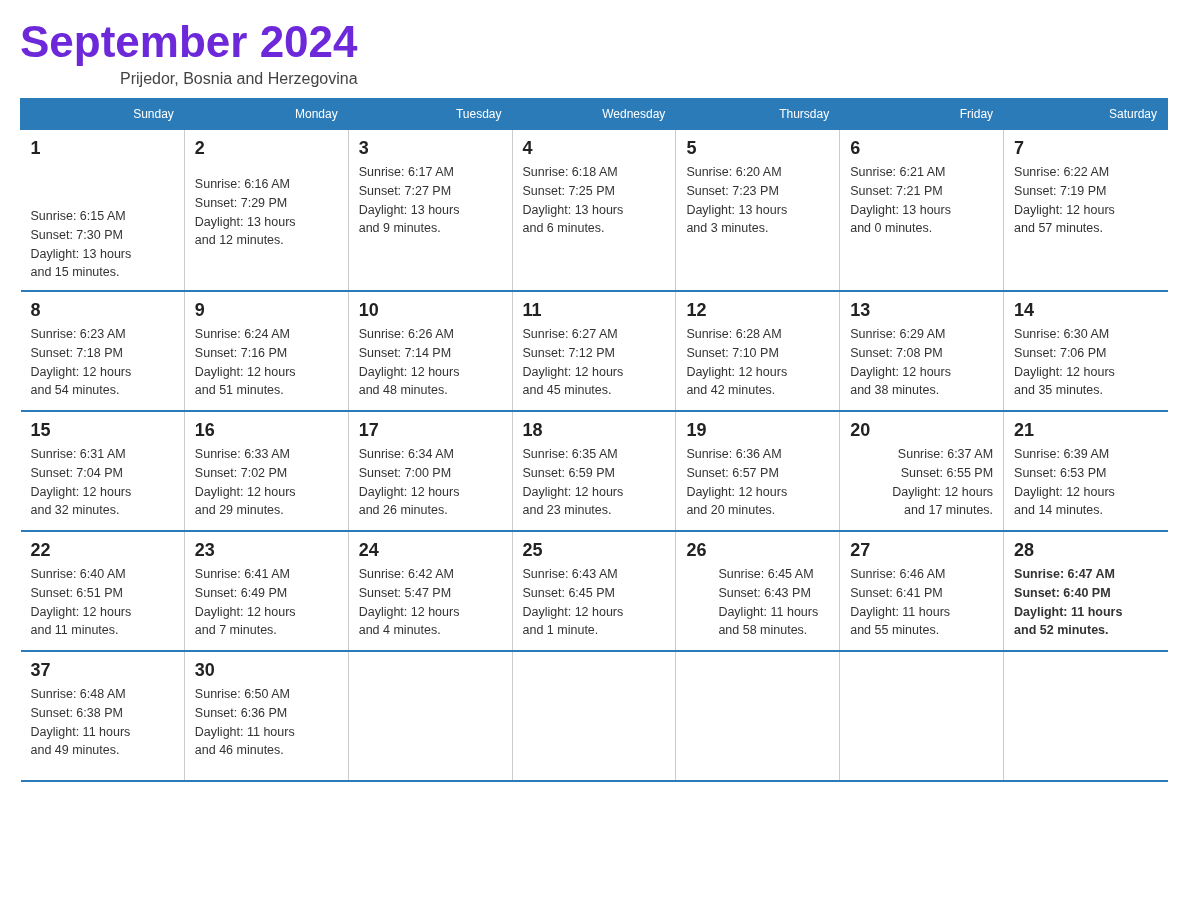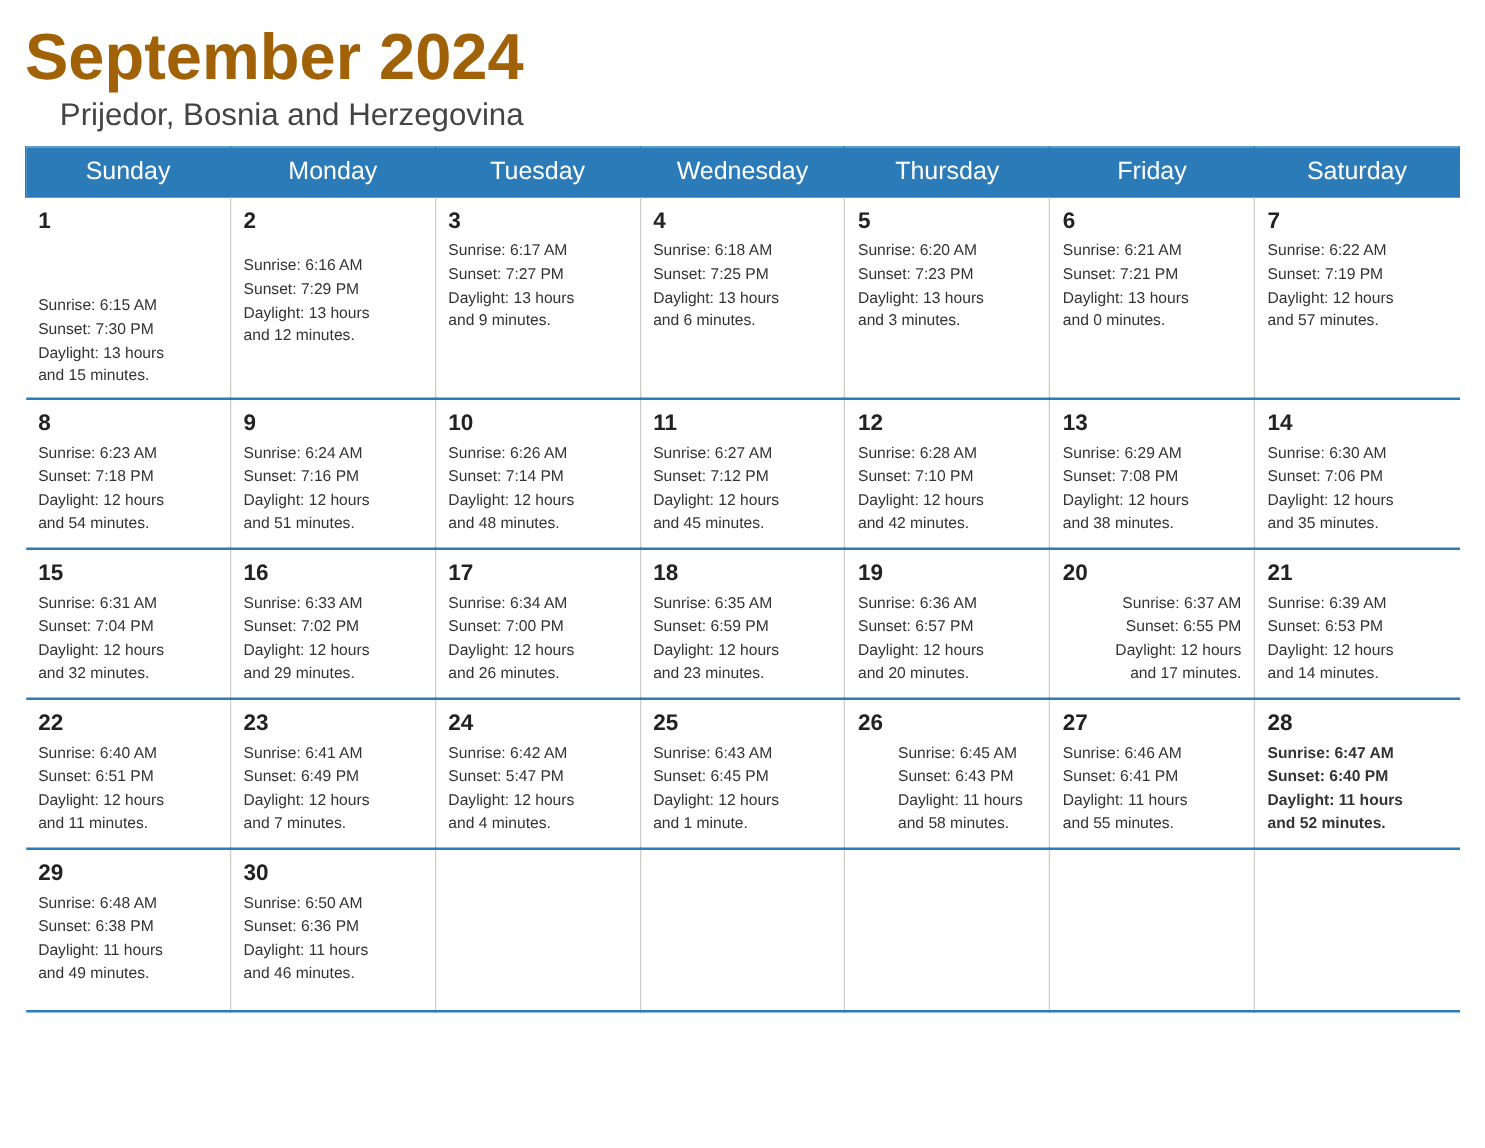--- a/index.html
+++ b/index.html
@@ -28,44 +28,44 @@
     }
     .logo-text-blue {
       font-size: 28px;
       color: #1a7abf;
       font-weight: bold;
     }
     .title-area {
       text-align: right;
     }
     .month-title {
-      font-size: 52px;
+      font-size: 44px;
       font-weight: bold;
-      color: #a16207;
+      color: #6d28d9;
       line-height: 1;
     }
     .location-title {
-      font-size: 25px;
+      font-size: 16px;
       color: #444;
       margin-top: 6px;
     }
     table {
       width: 100%;
       border-collapse: collapse;
       table-layout: fixed;
     }
     thead tr {
       background-color: #2b7bb9;
     }
     thead th {
       color: white;
-      font-size: 20px;
+      font-size: 12px;
       font-weight: normal;
       padding: 8px 10px;
-      text-align: center;
+      text-align: right;
       border: 1px solid #2b7bb9;
     }
     tbody tr {
       border-bottom: 2px solid #2b7bb9;
     }
     tbody td {
       vertical-align: top;
       padding: 8px 10px;
       font-size: 13px;
       color: #333;
@@ -320,21 +320,21 @@
         <td>
           <span class="day-number">28</span>
           <div class="day-info" style="white-space: pre-line; font-weight: bold;">Sunrise: 6:47 AM
 Sunset: 6:40 PM
 Daylight: 11 hours
 and 52 minutes.</div>
         </td>
       </tr>
       <tr class="last-row">
         <td>
-          <span class="day-number">29</span>
+          <span class="day-number">37</span>
           <div class="day-info" style="white-space: pre-line;">Sunrise: 6:48 AM
 Sunset: 6:38 PM
 Daylight: 11 hours
 and 49 minutes.</div>
         </td>
         <td>
           <span class="day-number">30</span>
           <div class="day-info" style="white-space: pre-line;">Sunrise: 6:50 AM
 Sunset: 6:36 PM
 Daylight: 11 hours

